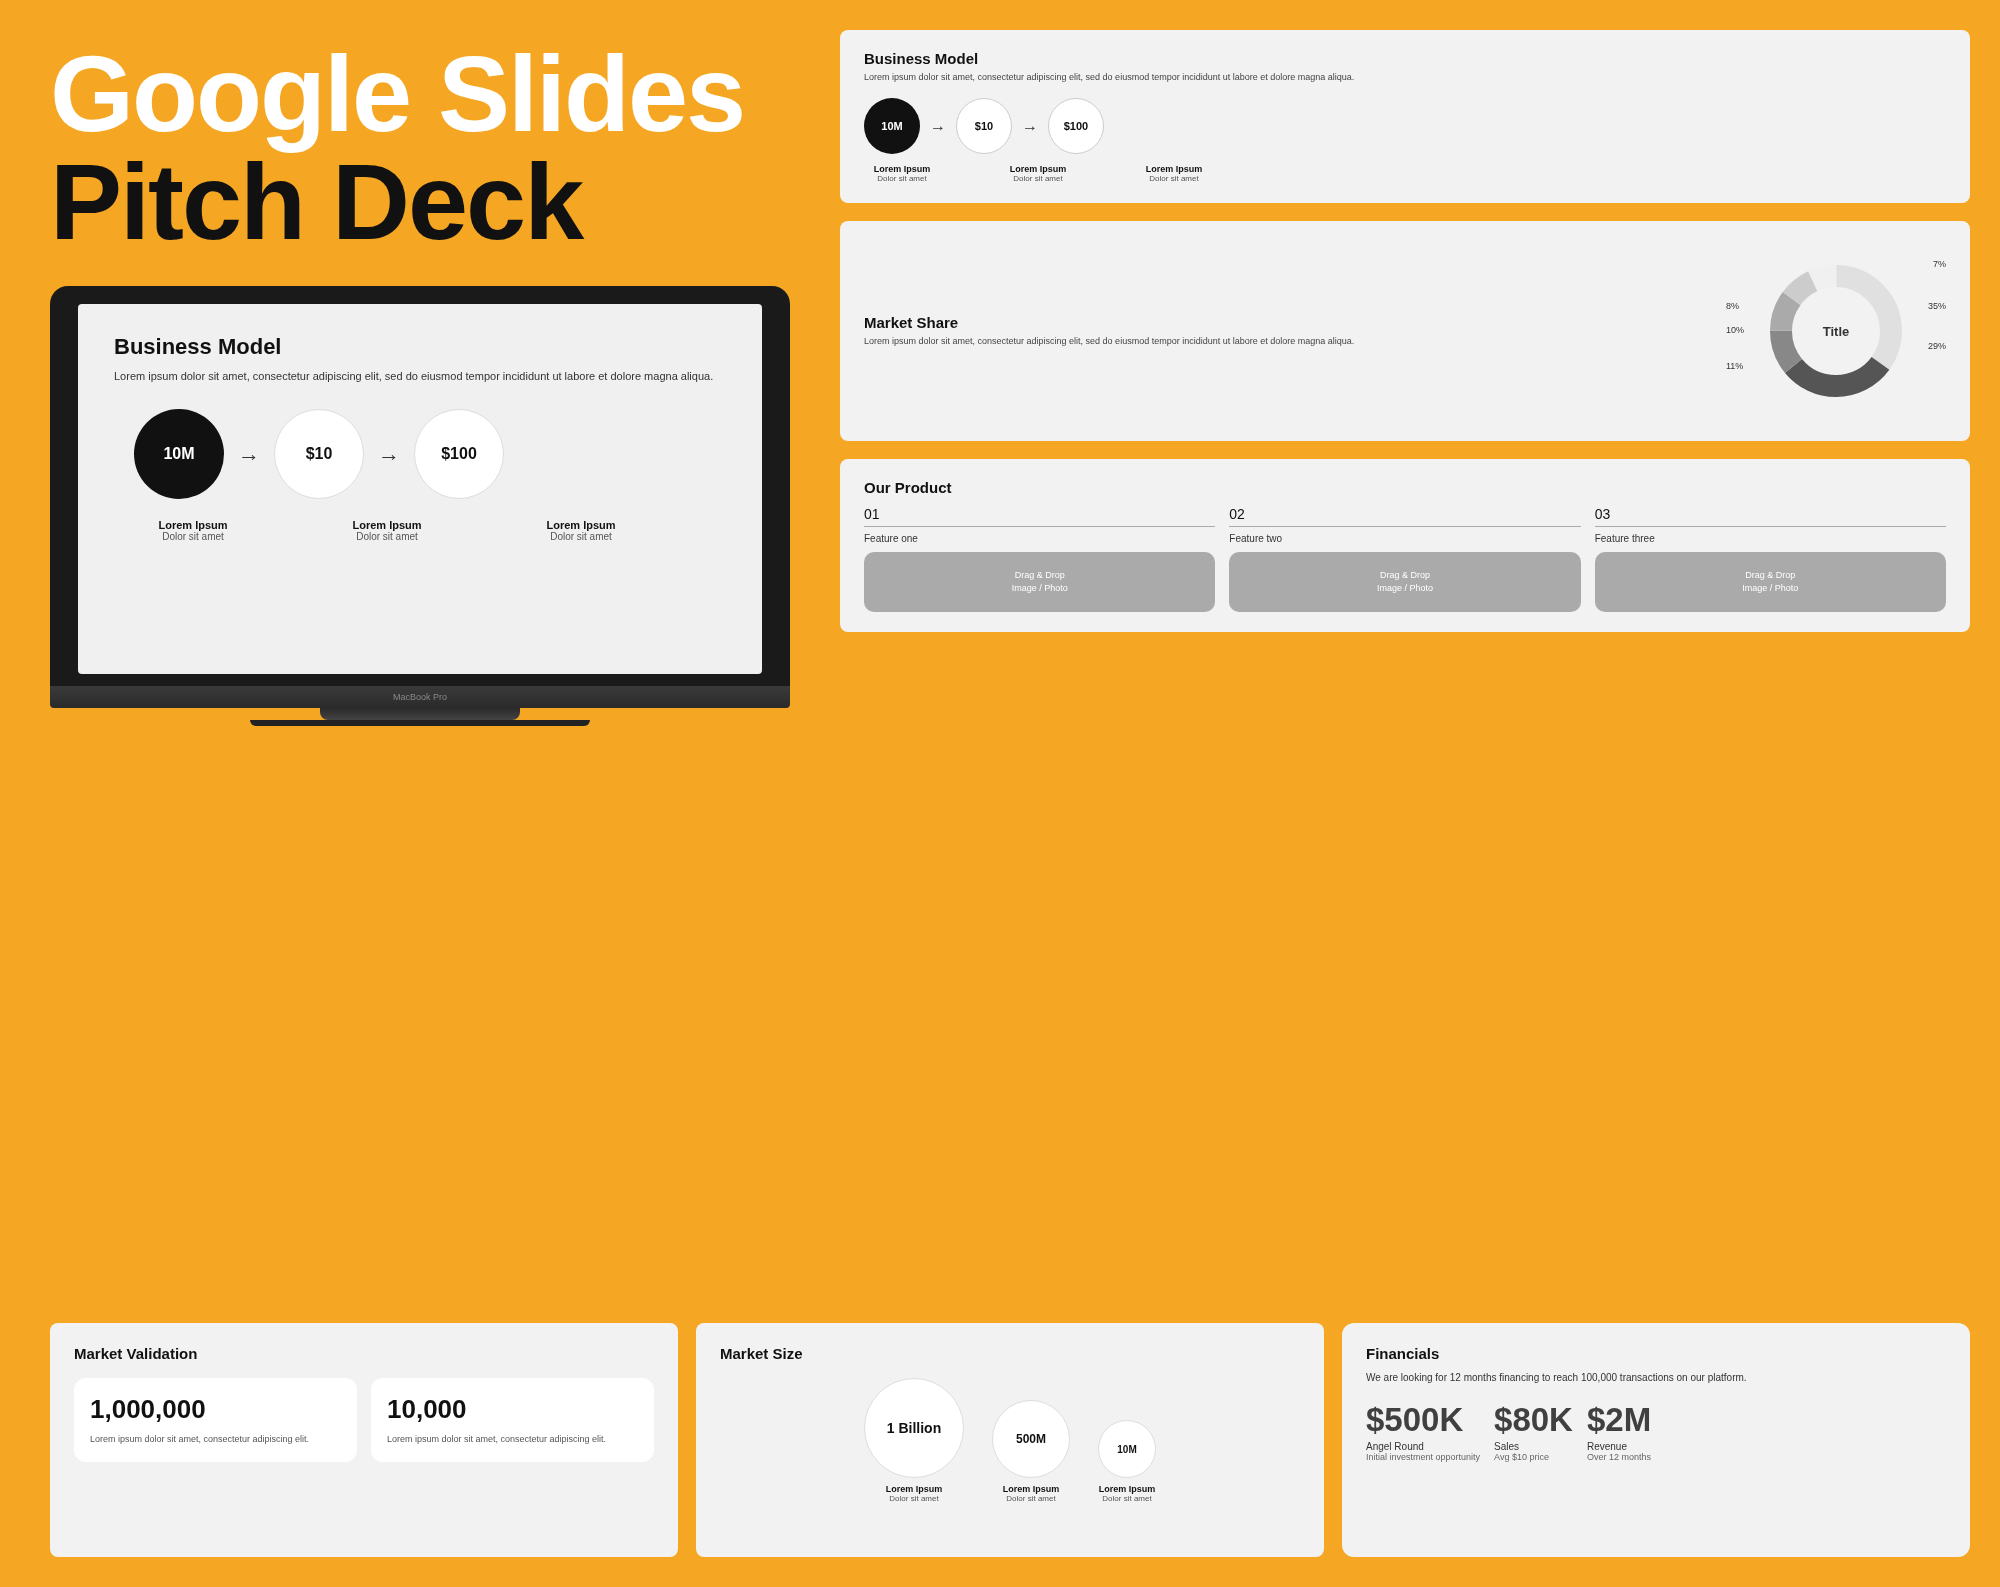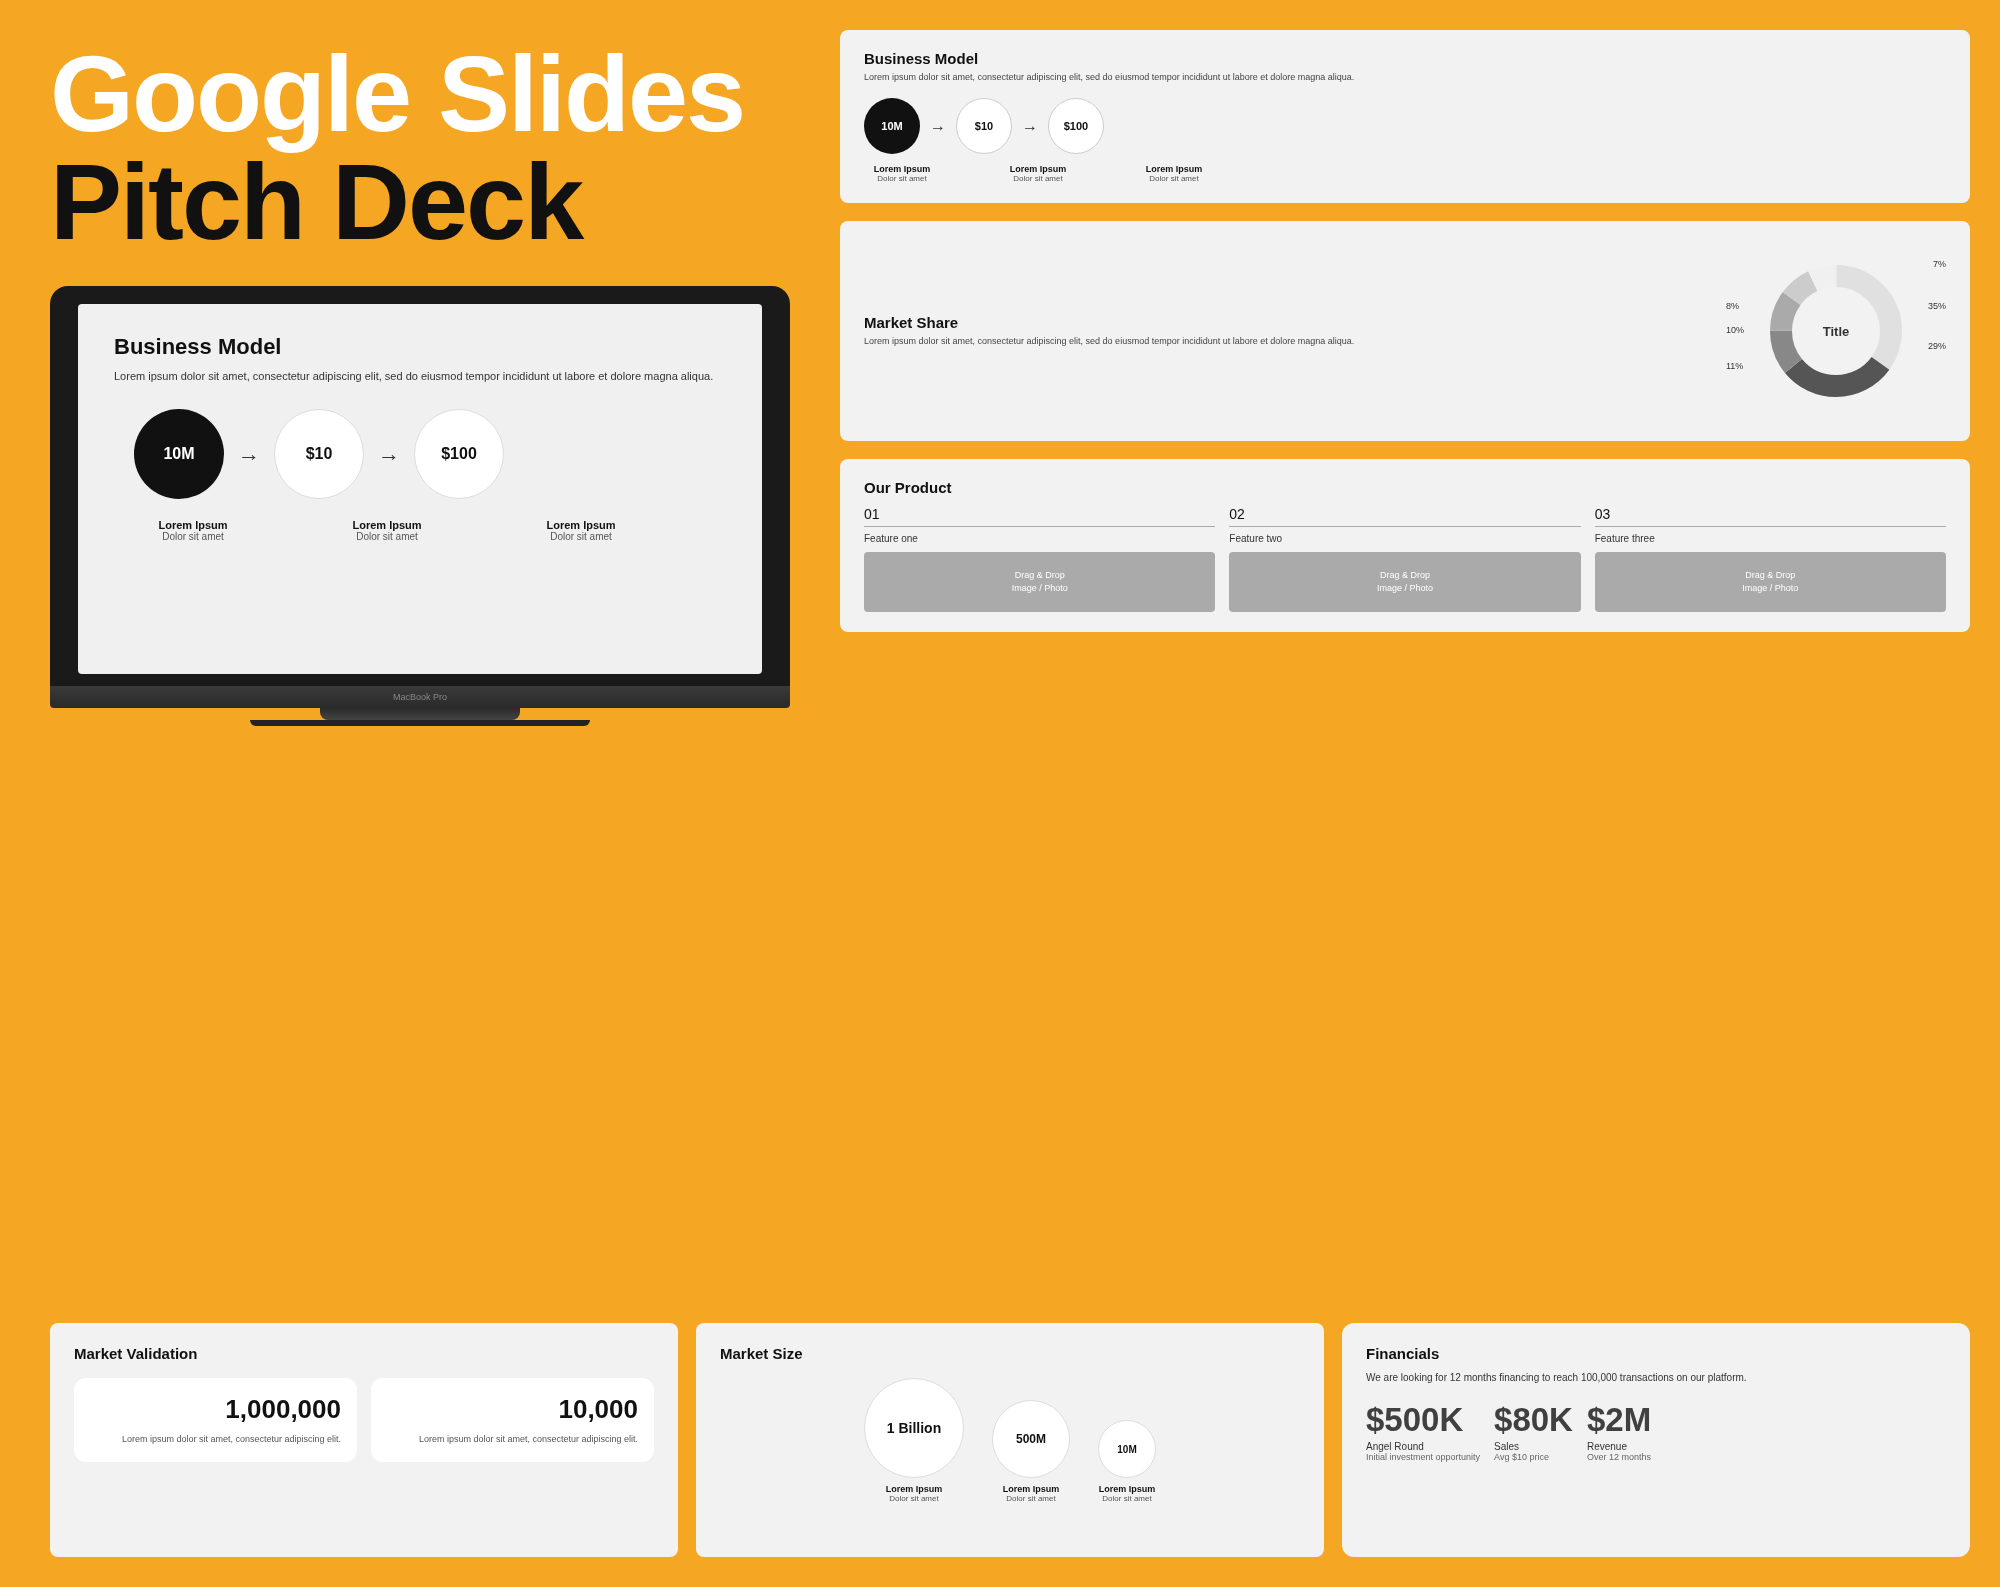--- a/index.html
+++ b/index.html
@@ -244,21 +244,21 @@
     }
     .op-divider {
       border: none; border-top: 1.5px solid #aaa; margin-bottom: 6px;
     }
     .op-feat {
       font-size: 10px; color: #333; margin-bottom: 8px;
     }
     .op-img-placeholder {
       background: #aaa;
       height: 60px;
-      border-radius: 4px;
+      border-radius: 10px;
       display: flex; align-items: center; justify-content: center;
       color: #fff;
       font-size: 9px;
       text-align: center;
       line-height: 1.4;
     }
 
     
     .bottom-row {
       display: flex;
@@ -280,21 +280,20 @@
     }
     .mv-boxes {
       display: flex;
       gap: 14px;
     }
     .mv-box {
       background: #fff;
       border-radius: 12px;
       padding: 16px;
       flex: 1;
-      text-align: right;
     }
     .mv-box .big-num {
       font-size: 26px; font-weight: 800; color: #111; margin-bottom: 8px;
     }
     .mv-box .mv-desc {
       font-size: 9px; color: #555; line-height: 1.4;
     }
 
     
     .msize-card {

